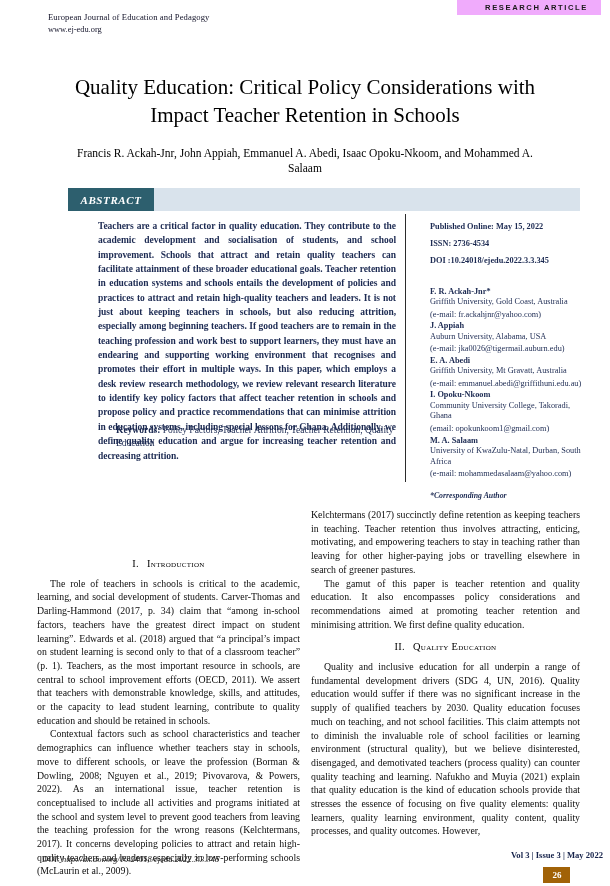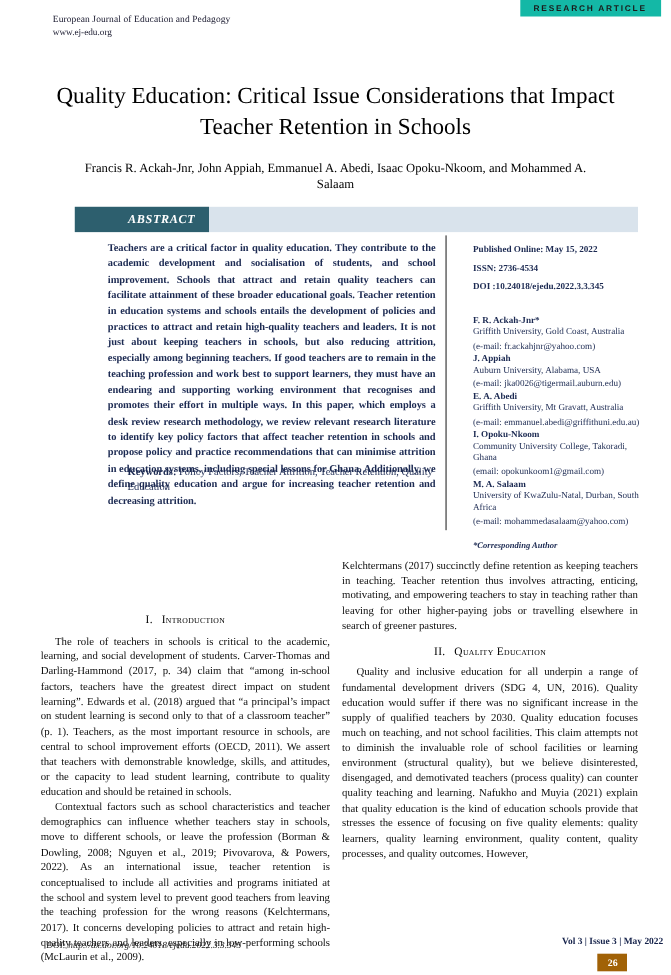--- a/index.html
+++ b/index.html
@@ -15,24 +15,24 @@
   
   .journal {
     position: absolute; left: 48px; top: 11px;
     color: #14142a;
     font-size: 8.6px; line-height: 1.5;
   }
   .journal .jname { letter-spacing: 0.1px; }
   .journal .jurl { font-size: 8.4px; }
   .badge {
     position: absolute; top: 0px; right: 9px;
-    background: #14b8a6; color: #1a1a1a;
+    background: #f0abfc; color: #1a1a1a;
     font-family: "Liberation Sans", sans-serif;
     font-size: 7.6px; font-weight: bold; letter-spacing: 1.6px;
-    padding: 3px 13px 3px 12px;
+    padding: 3px 13px 3px 28px;
   }
 
   
   .title {
     position: absolute; top: 74px; left: 50px; right: 50px;
     margin: 0; text-align: center;
     font-size: 21px; font-weight: normal; color: #000;
     line-height: 1.33;
   }
   .authors {
@@ -42,21 +42,21 @@
 
   
   .abstract-band {
     position: absolute; left: 68px; right: 30px; top: 188px; height: 23px;
     background: #d9e3ec;
   }
   .abstract-label {
     position: absolute; left: 0; top: 0; bottom: 0; width: 86px;
     background: #2d5f6e; color: #ffffff;
     font-weight: bold; font-style: italic; font-size: 11px; letter-spacing: 0.6px;
-    display: flex; align-items: center; justify-content: center; padding-left: 36px;
+    display: flex; align-items: center; justify-content: center;
   }
   .abstract-text {
     position: absolute; left: 98px; width: 298px; top: 219px;
     font-size: 9.5px; font-weight: bold; color: #1c2a52;
     text-align: justify; line-height: 14.35px; letter-spacing: -0.05px;
   }
   .keywords {
     position: absolute; left: 116px; width: 298px; top: 424px;
     font-size: 9.5px; color: #1c2a52; line-height: 13px; text-align: left;
   }
@@ -117,21 +117,21 @@
 <body>
 
 <div class="page">
 
   <div class="journal">
     <div class="jname">European Journal of Education and Pedagogy</div>
     <div class="jurl">www.ej-edu.org</div>
   </div>
   <div class="badge">RESEARCH ARTICLE</div>
 
-  <h1 class="title">Quality Education: Critical Issue Considerations that Impact Teacher Retention in Schools</h1>
+  <h1 class="title">Quality Education: Critical Policy Considerations with Impact Teacher Retention in Schools</h1>
   <div class="authors">Francis R. Ackah-Jnr, John Appiah, Emmanuel A. Abedi, Isaac Opoku-Nkoom, and Mohammed A. Salaam</div>
 
   <div class="abstract-band">
     <div class="abstract-label">ABSTRACT</div>
   </div>
   <div class="abstract-text">Teachers are a critical factor in quality education. They contribute to the academic development and socialisation of students, and school improvement. Schools that attract and retain quality teachers can facilitate attainment of these broader educational goals. Teacher retention in education systems and schools entails the development of policies and practices to attract and retain high-quality teachers and leaders.  It is not just about keeping teachers in schools, but also reducing attrition, especially among beginning teachers. If good teachers are to remain in the teaching profession and work best to support learners, they must have an endearing and supporting working environment that recognises and promotes their effort in multiple ways. In this paper, which employs a desk review research methodology, we review relevant research literature to identify key policy factors that affect teacher retention in schools and propose policy and practice recommendations that can minimise attrition in education systems, including special lessons for Ghana.  Additionally, we define quality education and argue for increasing teacher retention and decreasing attrition.</div>
   <div class="keywords">
     <span class="kw-label">Keywords:</span>
     <span>Policy Factors, Teacher Attrition, Teacher Retention, Quality Education</span>
   </div>
@@ -174,20 +174,21 @@
   <div class="col col-left">
     <div class="sec-heading">
       <span class="sec-num">I.</span><span>Introduction</span>
     </div>
     <p class="indent">The role of teachers in schools is critical to the academic, learning, and social development of students. Carver-Thomas and Darling-Hammond (2017, p. 34) claim that “among in-school factors, teachers have the greatest direct impact on student learning”. Edwards et al. (2018) argued that “a principal’s impact on student learning is second only to that of a classroom teacher” (p. 1). Teachers, as the most important resource in schools, are central to school improvement efforts (OECD, 2011). We assert that teachers with demonstrable knowledge, skills, and attitudes, or the capacity to lead student learning, contribute to quality education and should be retained in schools.</p>
     <p class="indent">Contextual factors such as school characteristics and teacher demographics can influence whether teachers stay in schools, move to different schools, or leave the profession (Borman &amp; Dowling, 2008; Nguyen et al., 2019; Pivovarova, &amp; Powers, 2022). As an international issue, teacher retention is conceptualised to include all activities and programs initiated at the school and system level to prevent good teachers from leaving the teaching profession for the wrong reasons (Kelchtermans, 2017). It concerns developing policies to attract and retain high-quality teachers and leaders, especially in low-performing schools (McLaurin et al., 2009).</p>
   </div>
 
   <div class="col col-right">
     <p>Kelchtermans (2017) succinctly define retention as keeping teachers in teaching. Teacher retention thus involves attracting, enticing, motivating, and empowering teachers to stay in teaching rather than leaving for other higher-paying jobs or travelling elsewhere in search of greener pastures.</p>
+    <p class="indent">The gamut of this paper is teacher retention and quality education. It also encompasses policy considerations and recommendations aimed at promoting teacher retention and minimising attrition. We first define quality education.</p>
     <div class="sec-heading mid">
       <span class="sec-num">II.</span><span>Quality Education</span>
     </div>
     <p class="indent">Quality and inclusive education for all underpin a range of fundamental development drivers (SDG 4, UN, 2016). Quality education would suffer if there was no significant increase in the supply of qualified teachers by 2030. Quality education focuses much on teaching, and not school facilities. This claim attempts not to diminish the invaluable role of school facilities or learning environment (structural quality), but we believe disinterested, disengaged, and demotivated teachers (process quality) can counter quality teaching and learning. Nafukho and Muyia (2021) explain that quality education is the kind of education schools provide that stresses the essence of focusing on five quality elements: quality learners, quality learning environment, quality content, quality processes, and quality outcomes. However,</p>
   </div>
 
   <div class="footer-doi">DOI: http://dx.doi.org/10.24018/ejedu.2022.3.3.345</div>
   <div class="footer-right">
     <span>Vol 3 | Issue 3 | May 2022</span>
     <span class="pagenum">26</span>

